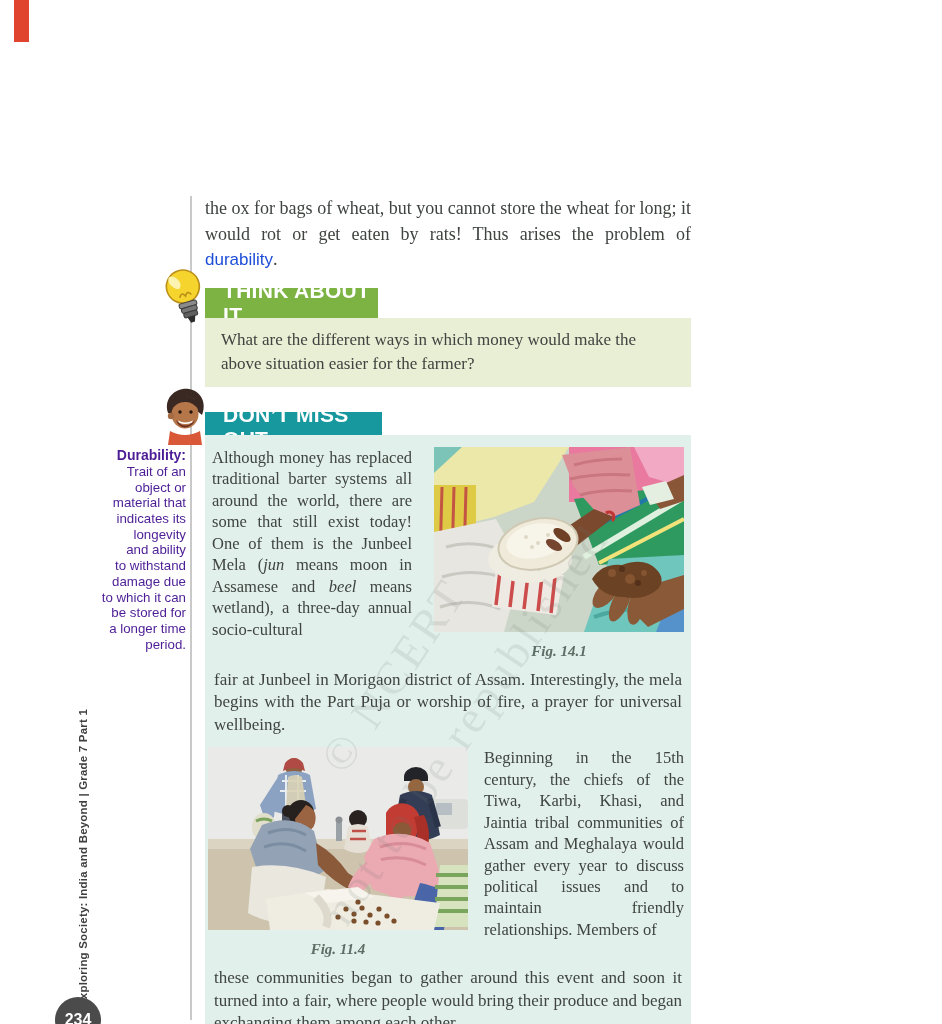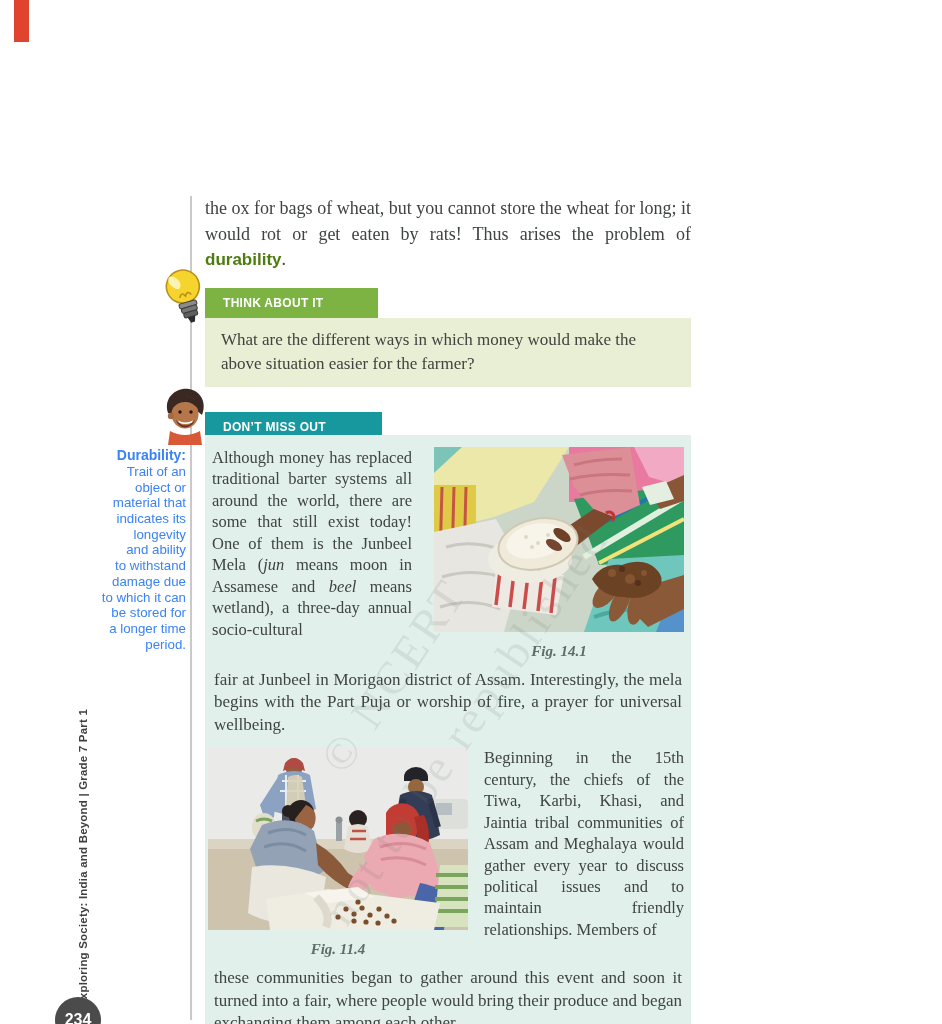--- a/index.html
+++ b/index.html
@@ -6,26 +6,26 @@
   .page {
     position:relative; width:942px; height:1024px; background:#ffffff;
     overflow:hidden; font-family:"Liberation Serif", serif; color:#3f4440;
   }
   .chapter-tab { position:absolute; left:14px; top:0; width:15px; height:42px; background:#e0432e; }
   .vrule { position:absolute; left:190px; top:196px; width:2px; height:824px; background:#c9c9c9; }
 
   
   .intro { position:absolute; left:205px; top:196px; width:486px; font-size:18px;
            line-height:1.42; text-align:justify; margin:0; }
-  .term { color:#4d7c0f; font-weight:bold; font-family:"Liberation Sans", sans-serif; font-size:17px; }
+  .term { color:#1d4ed8; font-weight:normal; font-family:"Liberation Sans", sans-serif; font-size:17px; }
 
   
   .banner { position:absolute; left:205px; height:30px; display:flex; align-items:center;
             padding-left:18px; box-sizing:border-box; color:#ffffff;
-            font-family:"Liberation Sans", sans-serif; font-weight:bold; font-size:12px;
+            font-family:"Liberation Sans", sans-serif; font-weight:bold; font-size:21px;
             letter-spacing:0.3px; }
   .banner.think { top:288px; width:173px; background:#7cb342; }
   .banner.dont  { top:412px; width:177px; background:#17989f; }
 
   .qbox { position:absolute; left:205px; top:318px; width:486px; box-sizing:border-box;
           background:#e9efd5; padding:10px 16px 11px 16px; font-size:17px; line-height:1.42; }
   .qbox p { margin:0; }
 
   .lightbulb { position:absolute; left:164px; top:266px; transform:rotate(-16deg); }
   .boyicon   { position:absolute; left:162px; top:387px; }
@@ -38,21 +38,21 @@
   .dm-row1 figure, .dm-row2 figure { margin:0; }
   .figcap { text-align:center; font-style:italic; font-weight:bold; color:#5c6e66;
             font-size:15px; margin-top:7px; }
   .fullp { margin:9px 2px 0 2px; font-size:17px; line-height:1.32; text-align:justify; }
   .dm-row2 { display:flex; gap:16px; margin-top:11px; margin-left:-4px; }
   .col-right { width:202px; margin:0; font-size:16.5px; line-height:1.3; text-align:justify; }
   .ital { font-style:italic; }
 
   
   .margin-note { position:absolute; left:38px; top:447px; width:148px; text-align:right;
-                 font-family:"Liberation Sans", sans-serif; color:#3b82f6; }
+                 font-family:"Liberation Sans", sans-serif; color:#4c1d95; }
   .margin-note .mterm { font-weight:bold; font-size:14px; margin:0 0 1px 0; }
   .margin-note .mdef  { font-size:13.3px; line-height:1.18; margin:0; white-space:pre-line;text-align:right; }
 
   
   .vtitle { position:absolute; left:83px; top:858px; transform:translate(-50%,-50%) rotate(-90deg);
             white-space:nowrap; font-family:"Liberation Sans", sans-serif; font-weight:bold;
             font-size:11.5px; color:#3f3f3f; letter-spacing:0.2px; }
   .pagenum { position:absolute; left:55px; top:997px; width:46px; height:46px; border-radius:50%;
              background:#4b4b4b; color:#ffffff; display:flex; align-items:center; justify-content:center;
              font-family:"Liberation Sans", sans-serif; font-weight:bold; font-size:16px; }

